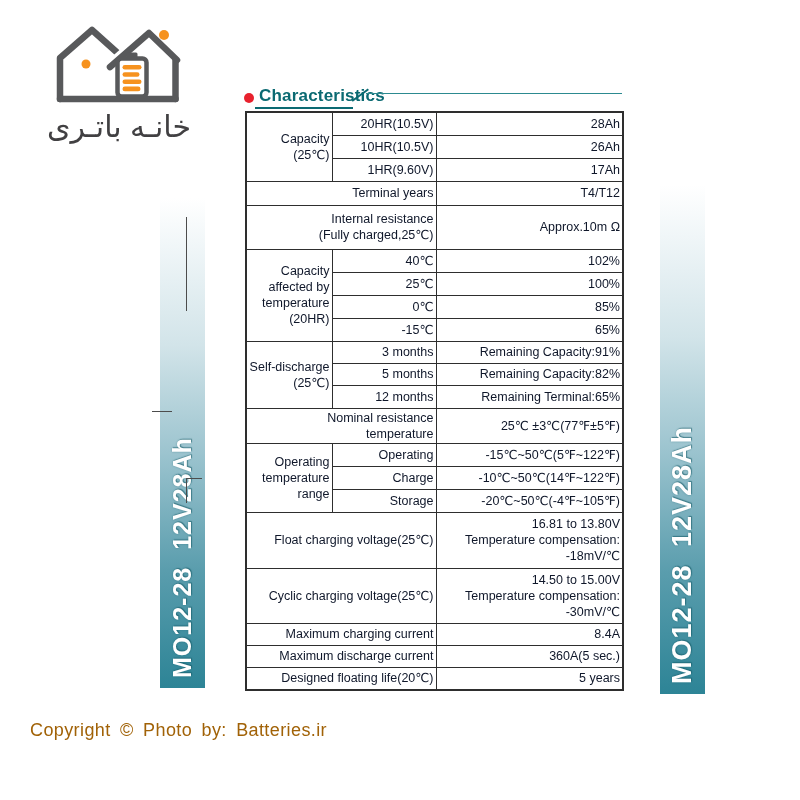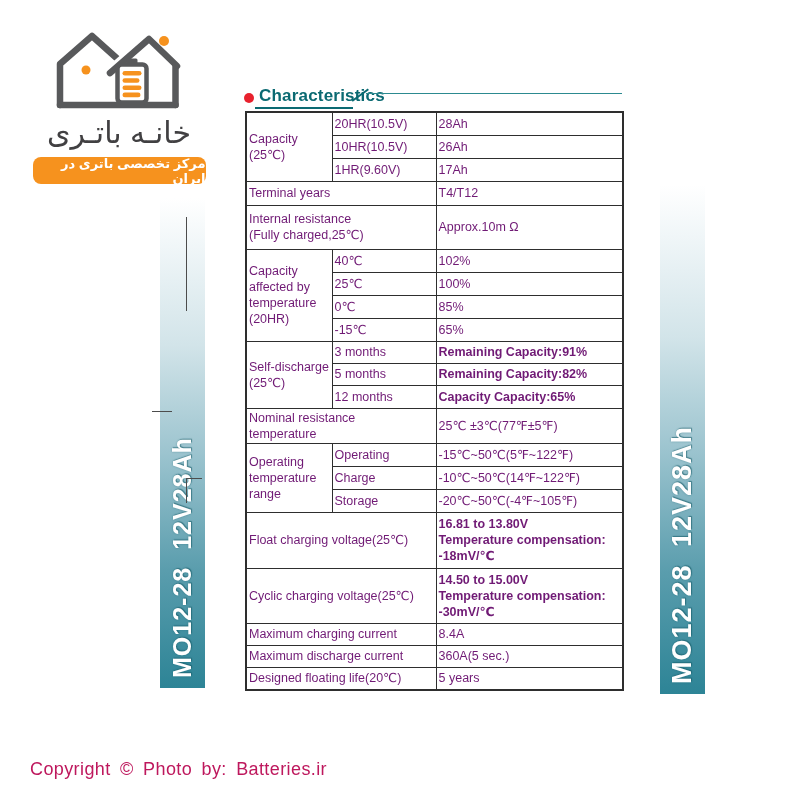--- a/index.html
+++ b/index.html
@@ -4,21 +4,21 @@
 <style>
   * { margin:0; padding:0; box-sizing:border-box; }
   html,body { background:#ffffff; }
   body {
     width:800px; height:800px; position:relative; overflow:hidden;
     font-family:"Liberation Sans","DejaVu Sans",sans-serif;
     color:#111;
   }
 
   
-  .logo-wrap { position:absolute; left:28px; top:26px; width:182px; }
+  .logo-wrap { position:absolute; left:28px; top:20px; width:182px; }
   .logo-svg { display:block; margin:0 auto; }
   .brand-fa {
     margin-top:2px; text-align:center; direction:rtl;
     font-size:30px; font-weight:500; color:#414042; letter-spacing:0;
     line-height:1.1;
   }
   .tagline-pill {
     margin:8px auto 0 auto; width:173px; height:27px; background:#f6921e;
     border-radius:8px; display:flex; align-items:center; justify-content:center;
     direction:rtl;
@@ -70,31 +70,31 @@
   }
   .char-topline { position:absolute; left:122px; top:7px; width:256px; height:1px; background:#2c8a90; }
 
   
   table.spec {
     position:absolute; left:245px; top:111px; width:377px;
     border-collapse:collapse; table-layout:fixed;
     border:2px solid #2e2e2e;
   }
   table.spec td {
-    border:1.4px solid #2e2e2e; text-align:left; vertical-align:middle;
+    border:1.4px solid #2e2e2e; text-align:right; vertical-align:middle;
     font-size:12.5px; line-height:1.28; white-space:pre-line; padding:1px 2px;
-    color:#701a75;
-  }
-  td.left { text-align:left; padding-left:8px;font-weight:bold; }
+    color:#0f172a;
+  }
+  td.left { text-align:left; padding-left:8px; }
   tr.h22{height:22px} tr.h23{height:23px} tr.h24{height:24px}
   tr.h34{height:34px} tr.h44{height:44px} tr.h55{height:55px} tr.h56{height:56px}
 
   
   .copyright {
-    position:absolute; left:30px; top:759px; font-size:18px; color:#be185d;
+    position:absolute; left:30px; top:720px; font-size:18px; color:#a16207;
     letter-spacing:.4px; word-spacing:4px; white-space:nowrap;
   }
 </style>
 </head>
 <body>
 
 <div class="logo-wrap">
   <svg class="logo-svg" width="132" height="88" viewBox="0 0 132 88">
 
     <path d="M7 79 L7 38 L39 10 L78 45" fill="none" stroke="#58595b" stroke-width="6.5" stroke-linecap="round" stroke-linejoin="round"></path>
@@ -109,23 +109,20 @@
     <circle cx="111" cy="15" r="5" fill="#f6921e"></circle>
 
     <rect x="73.5" y="32.5" width="11" height="8" rx="1.5" fill="#58595b"></rect>
     <rect x="64.5" y="38.5" width="29" height="38" rx="4" fill="#ffffff" stroke="#58595b" stroke-width="4.5"></rect>
     <rect x="69.5" y="45" width="19" height="4.6" rx="2.3" fill="#f6921e"></rect>
     <rect x="69.5" y="52.2" width="17" height="4.6" rx="2.3" fill="#f6921e"></rect>
     <rect x="69.5" y="59.4" width="19" height="4.6" rx="2.3" fill="#f6921e"></rect>
     <rect x="69.5" y="66.6" width="18" height="4.6" rx="2.3" fill="#f6921e"></rect>
   </svg>
   <div class="brand-fa">خانـه باتـری</div>
-  <div class="tagline-pill">
-    <span>مرکز تخصصی باتری در ایران</span>
-  </div>
 </div>
 
 <div class="side-banner banner-left">
   <div class="banner-vtext">
     <span>MO12-28 12V28Ah</span>
   </div>
 </div>
 <div class="side-banner banner-right">
   <div class="banner-vtext">
     <span>MO12-28 12V28Ah</span>
@@ -199,21 +196,21 @@
 (25℃)</td>
       <td>3 months</td>
       <td class="left">Remaining Capacity:91%</td>
     </tr>
     <tr class="h22">
       <td>5 months</td>
       <td class="left">Remaining Capacity:82%</td>
     </tr>
     <tr class="h23">
       <td>12 months</td>
-      <td class="left">Capacity Capacity:65%</td>
+      <td class="left">Remaining Terminal:65%</td>
     </tr>
     <tr class="h34">
       <td colspan="2">Nominal resistance
 temperature</td>
       <td>25℃ ±3℃(77℉±5℉)</td>
     </tr>
     <tr class="h23">
       <td rowspan="3">Operating
 temperature
 range</td>

